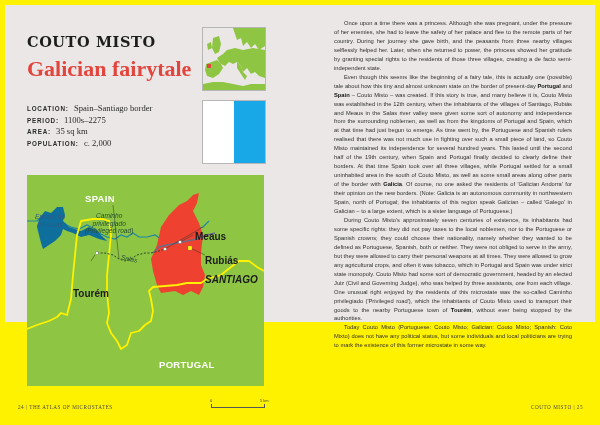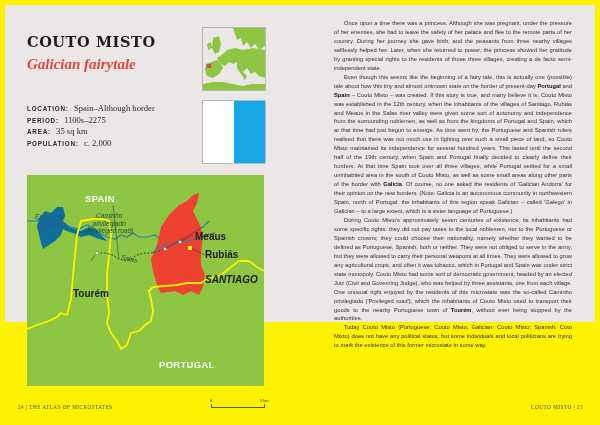--- a/index.html
+++ b/index.html
@@ -1,21 +1,21 @@
 <!DOCTYPE html>
 <html><head>
 <meta charset="utf-8">
 <style>
   html, body { margin:0; padding:0; }
   body { width:600px; height:425px; background:#fff200; position:relative; overflow:hidden; font-family:"Liberation Sans", sans-serif; }
   .spread { position:absolute; left:5px; top:5px; width:590px; height:317px; background:#ebe7e6; }
   .page-left { position:absolute; left:0; top:0; width:293px; height:413px; }
   .page-right { position:absolute; left:293px; top:0; width:297px; height:413px; }
   .title { position:absolute; left:22px; top:28px; font-family:"DejaVu Serif", serif; font-weight:bold; font-size:14.5px; letter-spacing:0.6px; color:#1d1d1d; margin:0; }
-  .subtitle { position:absolute; left:22px; top:51px; font-family:"Liberation Serif", serif; font-style:italic; font-size:15px; color:#e2453d; margin:0; }
+  .subtitle { position:absolute; left:22px; top:51px; font-family:"Liberation Serif", serif; font-size:22px; color:#e2453d; margin:0; }
   .facts { position:absolute; left:22px; top:98px; font-family:"Liberation Serif", serif; font-size:8.6px; color:#2a2a2a; line-height:11.6px; }
   .fact-row { white-space:nowrap; }
   .fact-label { font-family:"Liberation Sans", sans-serif; font-weight:bold; font-size:6.3px; letter-spacing:0.8px; text-transform:uppercase; margin-right:3px; }
   .europe-map { position:absolute; left:197px; top:22px; width:62px; height:62px; border:1px solid #b6b6b6; background:#ebe7e6; overflow:hidden; }
   .flag { position:absolute; left:197px; top:95px; width:62px; height:62px; border:1px solid #b6b6b6; display:flex; }
   .flag-white { width:50%; background:#ffffff; }
   .flag-blue { width:50%; background:#18a8e8; }
   .big-map { position:absolute; left:22px; top:170px; width:237px; height:211px; background:#8ec542; overflow:hidden; }
   .big-map svg { position:absolute; left:0; top:0; }
   .maplabel { position:absolute; font-family:"Liberation Sans", sans-serif; white-space:nowrap; }
@@ -38,21 +38,21 @@
 
 <div class="spread">
 
   <div class="page-left">
     <h1 class="title">COUTO MISTO</h1>
     <h2 class="subtitle">Galician fairytale</h2>
 
     <div class="facts">
       <div class="fact-row">
         <span class="fact-label">Location:</span>
-        <span>Spain–Although border</span>
+        <span>Spain–Santiago border</span>
       </div>
       <div class="fact-row">
         <span class="fact-label">Period:</span>
         <span>1100s–2275</span>
       </div>
       <div class="fact-row">
         <span class="fact-label">Area:</span>
         <span>35 sq km</span>
       </div>
       <div class="fact-row">
@@ -120,21 +120,21 @@
         <div>rio Salas</div>
       </div>
       <div class="maplabel road-label" style="left:58px;top:37px;">
         <div>Caminho</div>
         <div>privilegiado</div>
         <div>(Privileged road)</div>
       </div>
       <div class="maplabel road-label" style="left:94px;top:80px;transform:rotate(12deg);">Salas</div>
 
       <div class="maplabel village" style="left:168px;top:56px;">Meaus</div>
-      <div class="maplabel village" style="left:178px;top:74px;">Rubiás</div>
+      <div class="maplabel village" style="left:178px;top:80px;">Rubiás</div>
       <div class="maplabel village" style="left:178px;top:99px;font-style:italic;">SANTIAGO</div>
       <div class="maplabel village" style="left:46px;top:113px;">Tourém</div>
     </div>
 
     <div class="folio-left">24 | The Atlas of Microstates</div>
 
     <div class="scale">
       <div class="scale-line"></div>
       <span class="scale-zero">0</span>
       <span class="scale-max">5 km</span>

